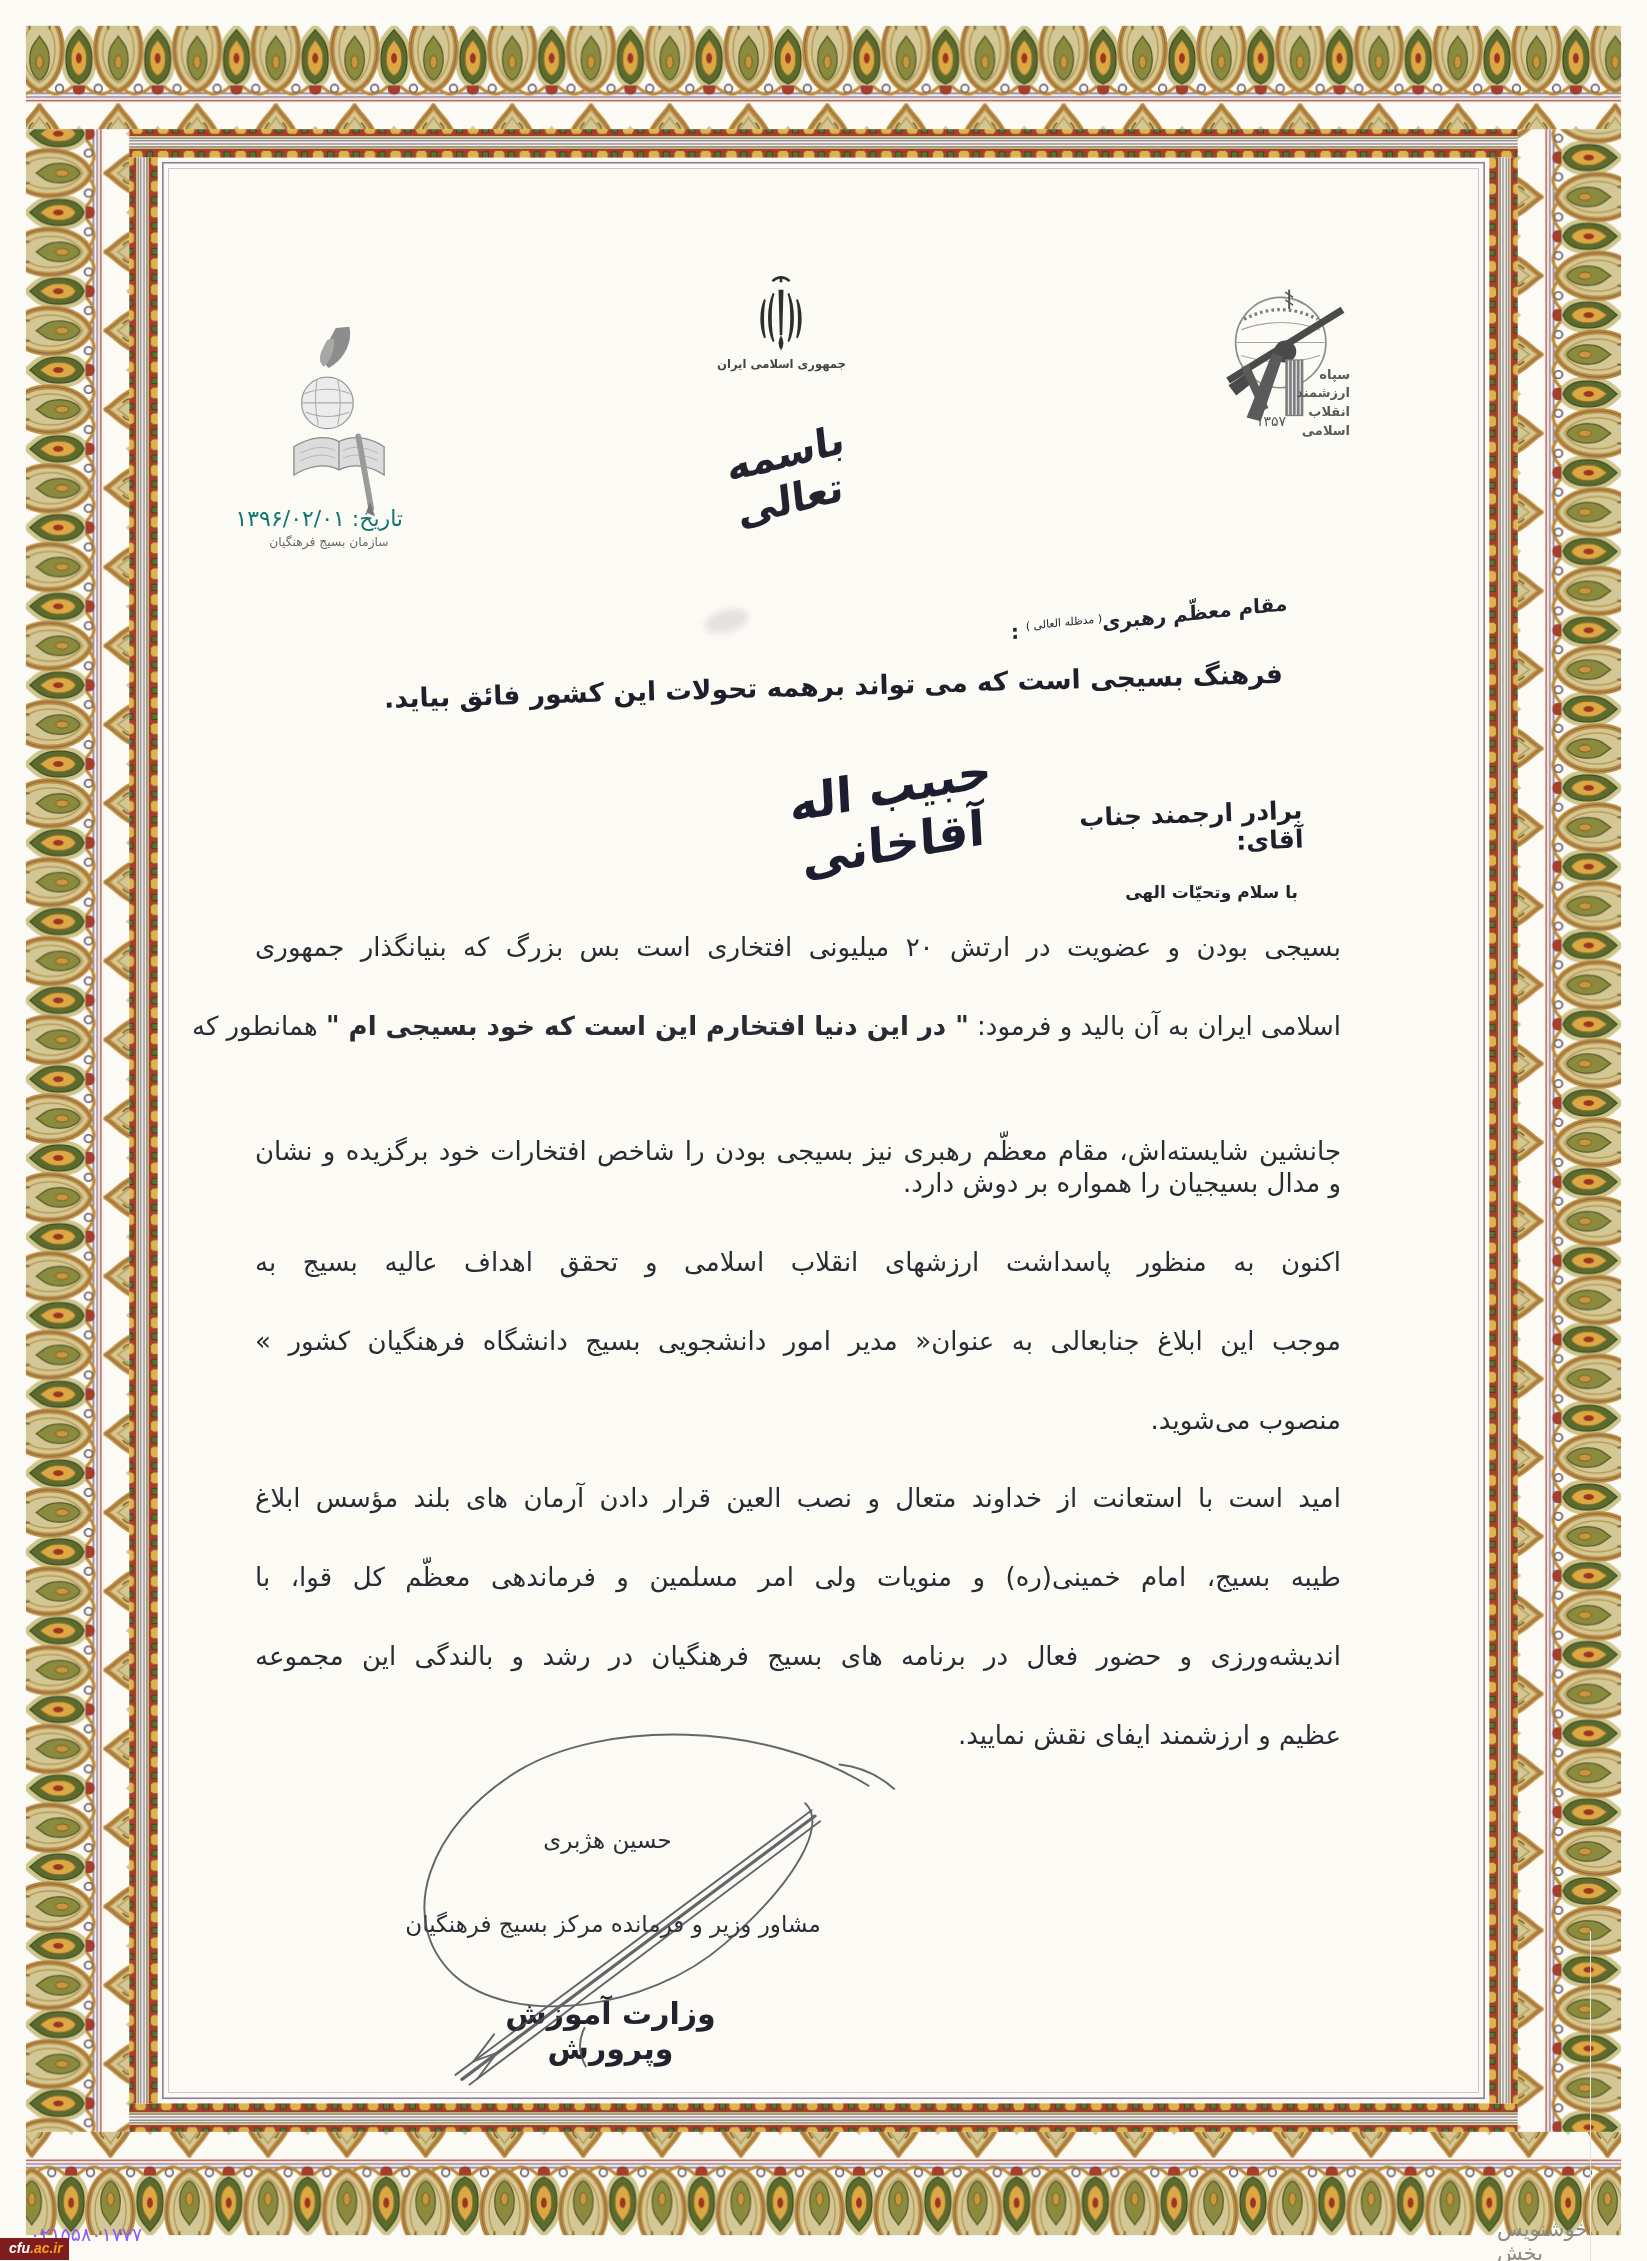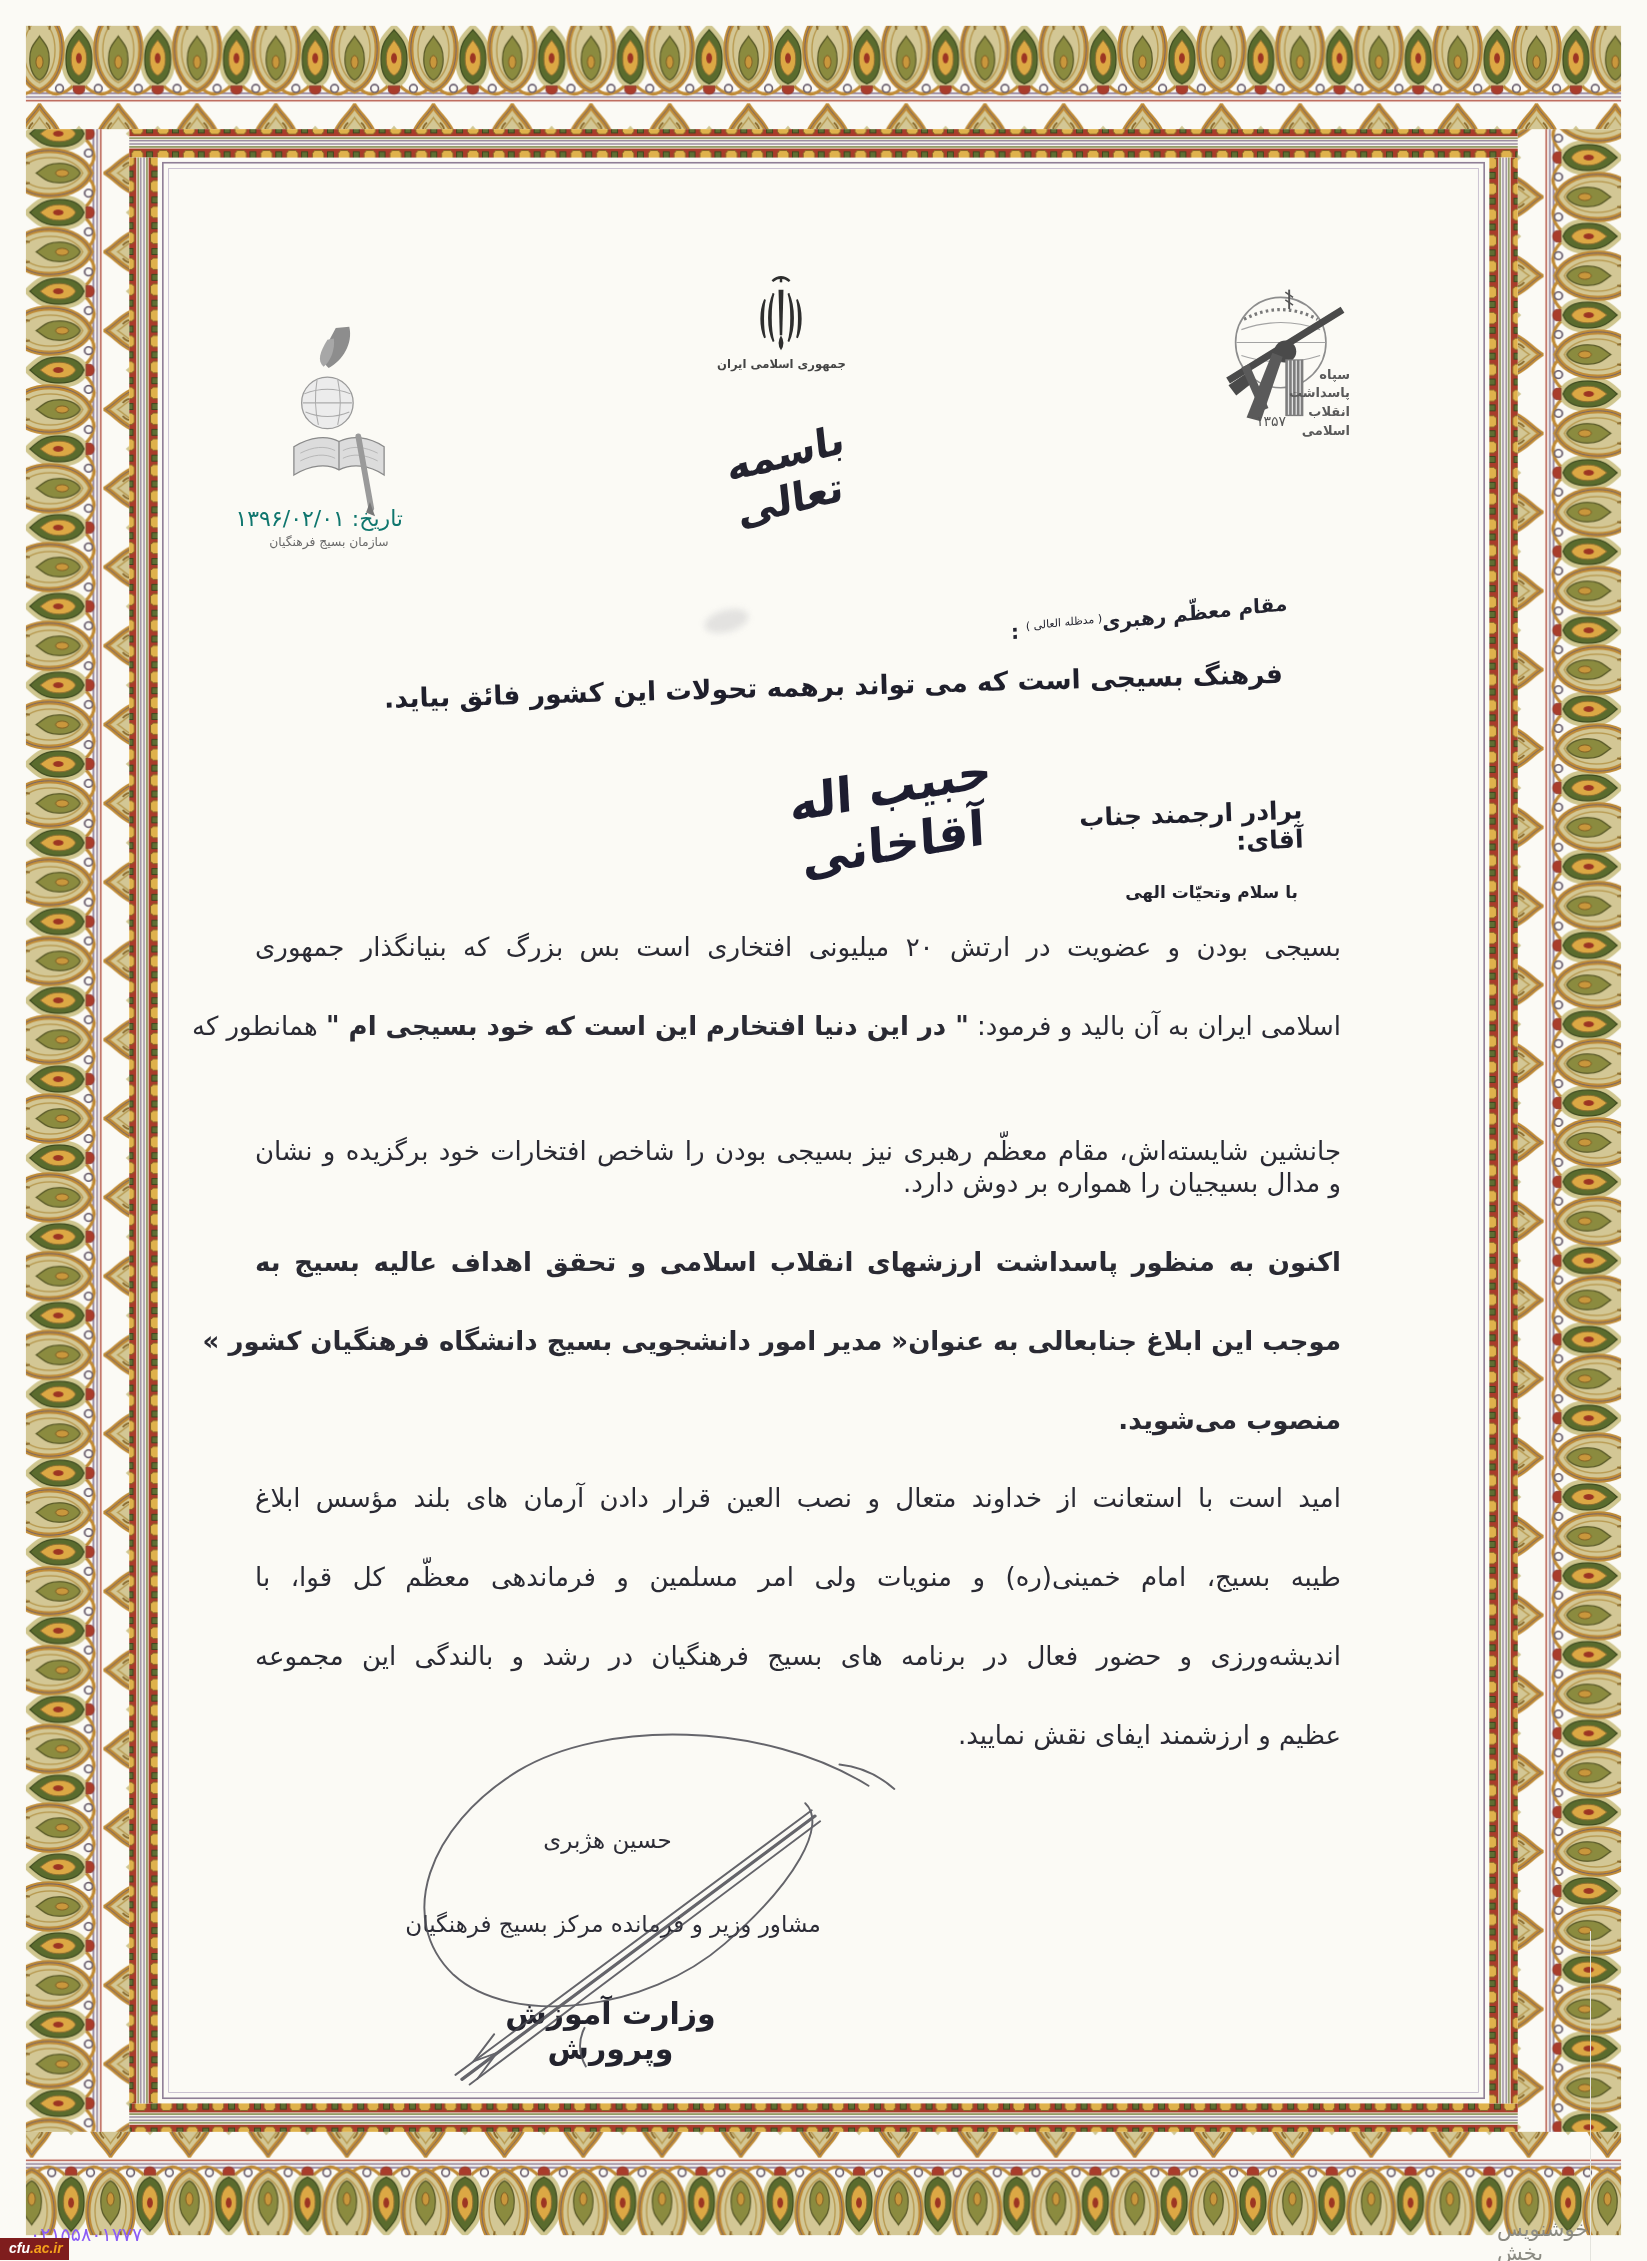--- a/index.html
+++ b/index.html
@@ -36,21 +36,21 @@
     transform:rotate(-10deg) skewX(-7deg);
     text-align:center;
   }
   .greeting{font-size:17px;font-weight:bold;color:#22222c;text-align:right;}
   .bline{
     font-size:26px;line-height:37px;color:#2a2a33;
     text-align:justify;text-align-last:justify;
     white-space:nowrap;
   }
   .bline.endline{text-align-last:right;white-space:normal;}
-  .bline.bold{font-weight:bold;}
+  .bline.bold{font-weight:normal;}
   .indent1{padding-right:37px;}
   
   .sig-name{font-size:23px;color:#2c2c36;text-align:center;}
   .sig-title{font-size:23px;color:#2c2c36;text-align:center;}
   .sig-org{font-size:30px;font-weight:bold;color:#23232d;text-align:center;}
   
   .phone{font-size:19px;color:#8b5cf6;letter-spacing:1.9px;}
   .distributor{font-size:21px;color:#8b8b83;}
   .wm{
     background:#7f1d1d;color:#fff;font-family:"Liberation Sans",sans-serif;
@@ -166,21 +166,21 @@
   <path d="M24,158 l30,-20 10,14 -28,22 Z" fill="#4a4a4a"></path>
   <path d="M118,92 q-12,26 6,32" stroke="#4a4a4a" stroke-width="9" fill="none"></path>
   <circle cx="112" cy="106" r="17" fill="#4a4a4a"></circle>
   <path d="M52,208 L92,108 L108,114 L74,214 Z" fill="#5a5a5a"></path>
   <path d="M50,128 L80,196" stroke="#5a5a5a" stroke-width="13"></path>
   <rect x="112" y="118" width="28" height="88" fill="#7d7d7d"></rect>
   <path d="M117,120 v84 M123,120 v84 M129,120 v84 M135,120 v84" stroke="#e2e2e2" stroke-width="2"></path>
 </svg>
 <div class="abs irgc-year" style="left:1245px;top:413px;width:52px;text-align:center;">۱۳۵۷</div>
 <div class="abs irgc-line rtl" style="left:1292px;top:366px;width:58px;">سپاه</div>
-<div class="abs irgc-line rtl" style="left:1292px;top:384px;width:58px;">پاسداشت</div>
+<div class="abs irgc-line rtl" style="left:1292px;top:384px;width:58px;">ارزشمند</div>
 <div class="abs irgc-line rtl" style="left:1292px;top:403px;width:58px;">انقلاب</div>
 <div class="abs irgc-line rtl" style="left:1292px;top:422px;width:58px;">اسلامی</div>
 
 <div class="abs bismillah rtl" style="left:688px;top:430px;width:200px;">باسمه تعالی</div>
 
 <div class="abs dateblock rtl" style="left:205px;top:497px;width:198px;">
   <div>تاریخ: ۱۳۹۶/۰۲/۰۱</div>
 </div>
 
 <div class="abs smudge" style="left:704px;top:610px;"></div>

